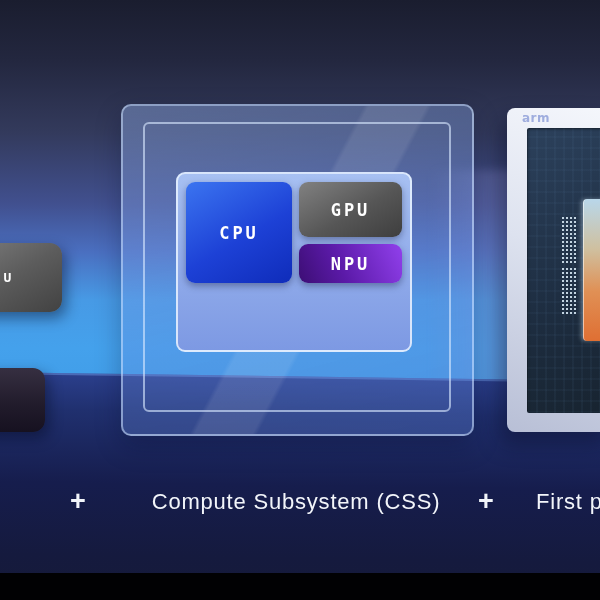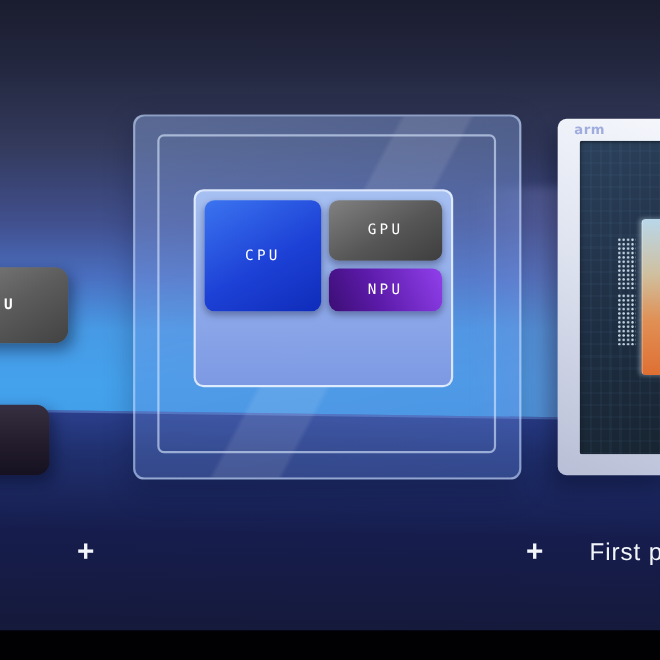--- a/index.html
+++ b/index.html
@@ -75,22 +75,22 @@
     display:grid;
     grid-template-columns:106px 1fr;
     grid-template-rows:55px 39px 1fr;
     gap:7px;
   }
   .blk{
     border-radius:9px;display:flex;align-items:center;justify-content:center;
     box-shadow:0 3px 7px rgba(5,10,40,.35);
   }
   .blk-label{
-    color:#fff;font-family:"DejaVu Sans Mono",monospace;font-weight:normal;
-    font-size:13px;letter-spacing:3px;white-space:nowrap;
+    color:#fff;font-family:"DejaVu Sans Mono",monospace;font-weight:bold;
+    font-size:17px;letter-spacing:3px;white-space:nowrap;
   }
   .blk-cpu{grid-column:1;grid-row:1/3;
     background:linear-gradient(150deg,#3b74f0 0%,#1d41d6 55%,#0f2cba 100%);}
   .blk-gpu{grid-column:2;grid-row:1;
     background:linear-gradient(150deg,#818181 0%,#565656 55%,#3e3e3e 100%);}
   .blk-npu{grid-column:2;grid-row:2;
     background:linear-gradient(245deg,#9140ec 0%,#5b1aa8 60%,#3c0e74 100%);}
   .blk-sys{grid-column:1/3;grid-row:3;
     background:linear-gradient(180deg,#3a3344 0%,#241e2e 55%,#151019 100%);}
   
@@ -170,16 +170,17 @@
 
   <div class="chip">
     <span class="chip-logo">arm</span>
     <div class="chip-pcb"></div>
   </div>
   <div class="chip-dots chip-dots-a"></div>
   <div class="chip-dots chip-dots-b"></div>
   <div class="chip-die"></div>
 
   <div class="caption-text cap-plus cap-plus-left">+</div>
+  <div class="caption-text cap-main">Compute Subsystem (CSS)</div>
   <div class="caption-text cap-plus cap-plus-right">+</div>
   <div class="caption-text cap-right">First p</div>
 
 </div>
 
 </body></html>

